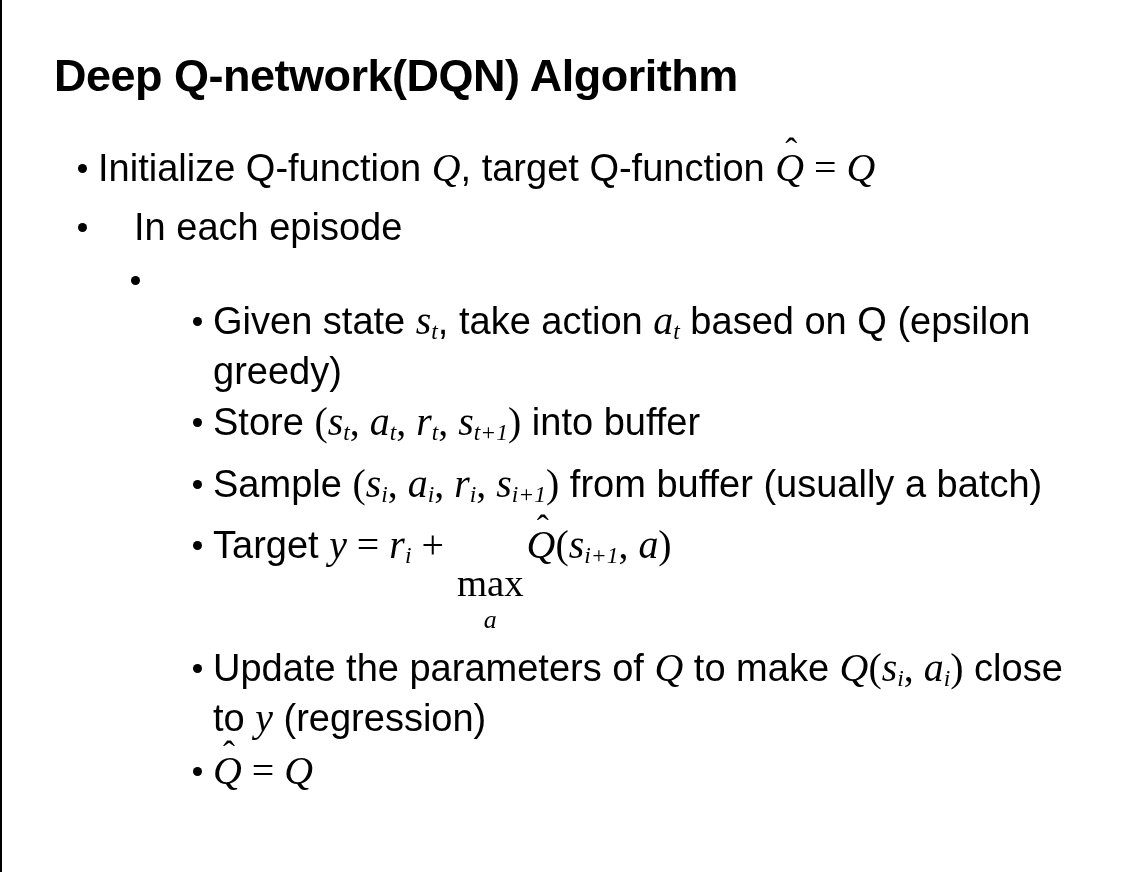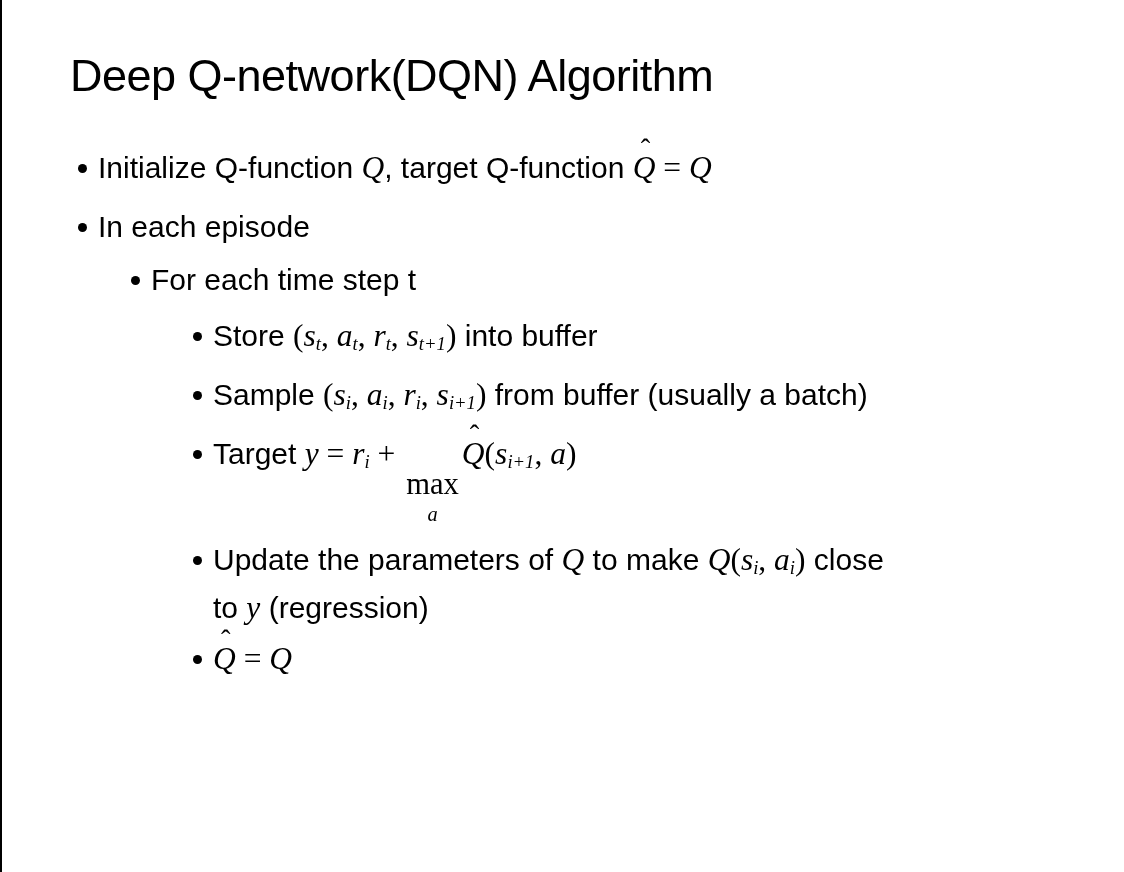--- a/index.html
+++ b/index.html
@@ -5,35 +5,35 @@
   html,body{margin:0;padding:0;}
   body{
     width:1124px;height:872px;background:#ffffff;overflow:hidden;
     font-family:"Liberation Sans",sans-serif;color:#000000;
     position:relative;
   }
   .edge-line{
     position:absolute;left:0;top:0;width:2px;height:872px;background:#000000;
   }
   .slide-title{
-    font-size:45px;font-weight:400;letter-spacing:-0.5px;
-    margin:50px 40px 0 70px;line-height:1.15;
+    font-size:45px;font-weight:700;letter-spacing:-0.5px;
+    margin:50px 40px 0 54px;line-height:1.15;
   }
-  .bullets{margin-top:46px;font-size:30px;}
+  .bullets{margin-top:46px;font-size:38px;}
   .b{display:flex;align-items:flex-start;margin-bottom:11px;}
   .b .dot{
     width:9px;height:9px;border-radius:50%;background:#000000;
     margin:16px 11px 0 0;flex:none;
   }
   .b .content{line-height:40px;}
   .b.l1{margin-left:78px;}
   .b.l2{margin-left:131px;}
   .b.l3{margin-left:193px;}
   .bullets .b:nth-child(1){margin-bottom:19px;}
-  .bullets .b:nth-child(2){margin-bottom:13px;}
+  .bullets .b:nth-child(2){margin-bottom:13px;gap:36px;}
   .bullets .b:nth-child(3){margin-bottom:16px;}
   .bullets .b:nth-child(8){margin-bottom:13px;}
   .bullets .b:nth-child(9){margin-bottom:37px;}
   .mi{font-family:"Liberation Serif",serif;font-style:italic;font-size:1.05em;}
   .mr{font-family:"Liberation Serif",serif;font-style:normal;font-size:1.05em;}
   .msub{
     font-family:"Liberation Serif",serif;font-style:italic;
     font-size:0.62em;vertical-align:-0.23em;
   }
   .hat-wrap{position:relative;display:inline-block;}
@@ -62,21 +62,24 @@
       <div class="b l1">
         <span class="dot"></span>
         <span class="content"><span class="txt">Initialize Q-function </span><span class="mi">Q</span><span class="txt">, target Q-function </span><span class="hat-wrap"><span class="hat">ˆ</span><span class="mi">Q</span></span><span class="mr"> = </span><span class="mi">Q</span></span>
       </div>
       <div class="b l1">
         <span class="dot"></span>
         <span class="content"><span class="txt">In each episode</span></span>
       </div>
       <div class="b l2">
         <span class="dot"></span>
-        <span class="content"><span class="txt">For each time step t</span></span>
+      </div>
+      <div class="b l3">
+        <span class="dot"></span>
+        <span class="content"><span class="txt">Given state </span><span class="msub-wrap"><span class="mi">s</span><sub class="msub">t</sub></span><span class="txt">, take action </span><span class="msub-wrap"><span class="mi">a</span><sub class="msub">t</sub></span><span class="txt"> based on Q (epsilon</span><br><span class="txt">greedy)</span></span>
       </div>
       <div class="b l3">
         <span class="dot"></span>
         <span class="content"><span class="txt">Store </span><span class="mr">(</span><span class="msub-wrap"><span class="mi">s</span><sub class="msub">t</sub></span><span class="mr">, </span><span class="msub-wrap"><span class="mi">a</span><sub class="msub">t</sub></span><span class="mr">, </span><span class="msub-wrap"><span class="mi">r</span><sub class="msub">t</sub></span><span class="mr">, </span><span class="msub-wrap"><span class="mi">s</span><sub class="msub">t+1</sub></span><span class="mr">)</span><span class="txt"> into buffer</span></span>
       </div>
       <div class="b l3">
         <span class="dot"></span>
         <span class="content"><span class="txt">Sample </span><span class="mr">(</span><span class="msub-wrap"><span class="mi">s</span><sub class="msub">i</sub></span><span class="mr">, </span><span class="msub-wrap"><span class="mi">a</span><sub class="msub">i</sub></span><span class="mr">, </span><span class="msub-wrap"><span class="mi">r</span><sub class="msub">i</sub></span><span class="mr">, </span><span class="msub-wrap"><span class="mi">s</span><sub class="msub">i+1</sub></span><span class="mr">)</span><span class="txt"> from buffer (usually a batch)</span></span>
       </div>
       <div class="b l3">

